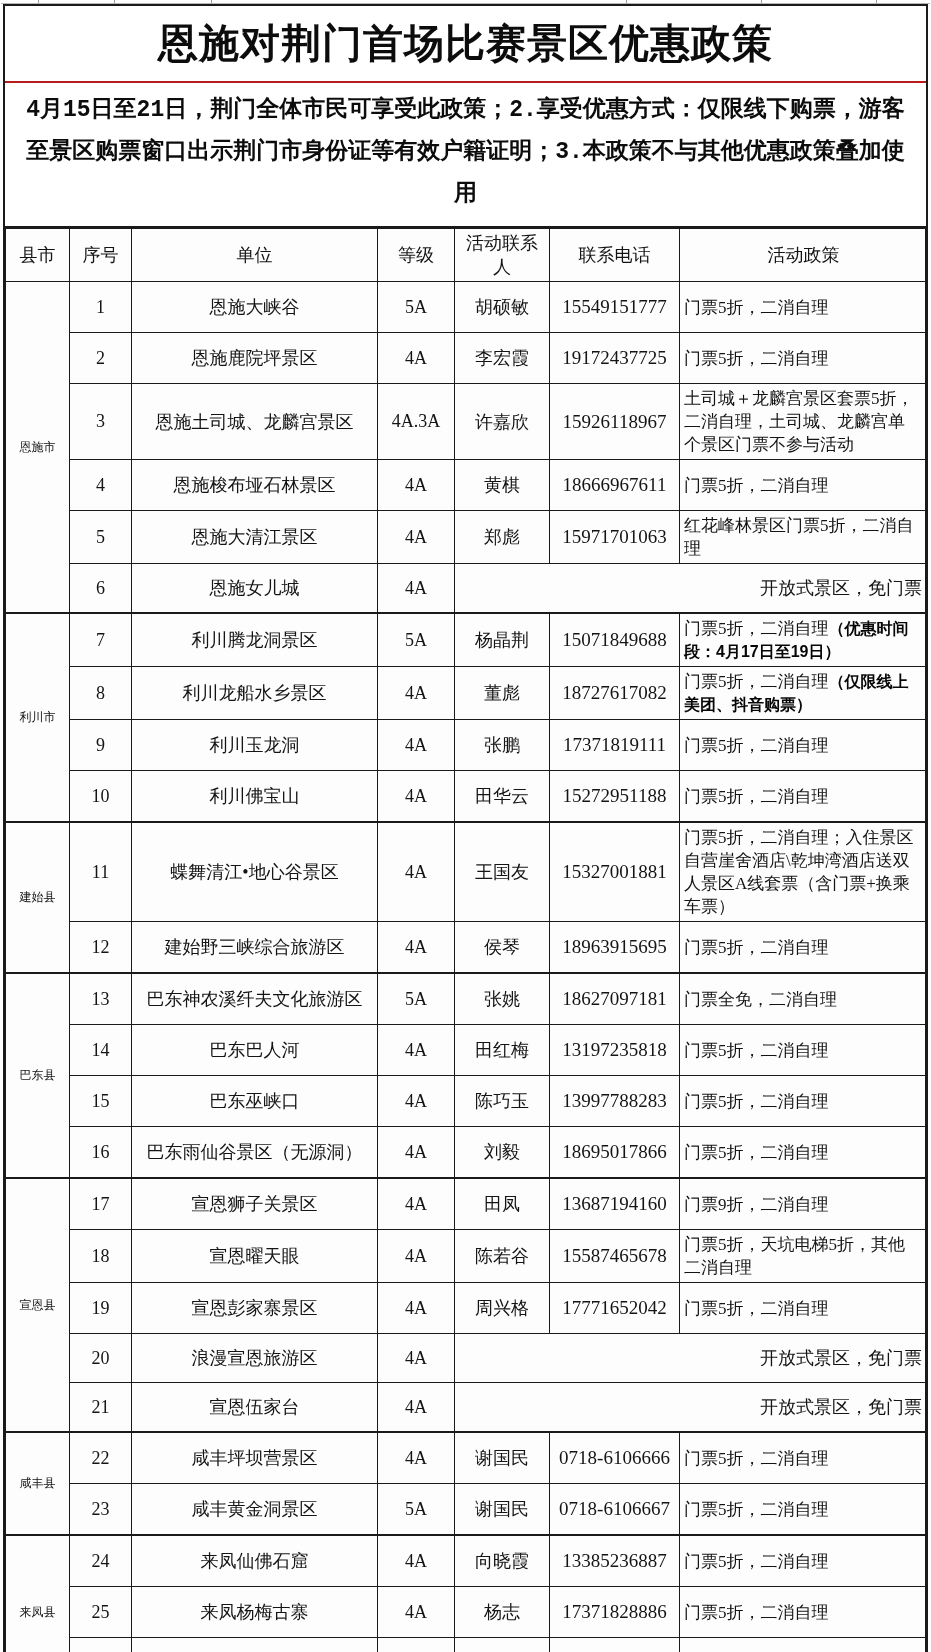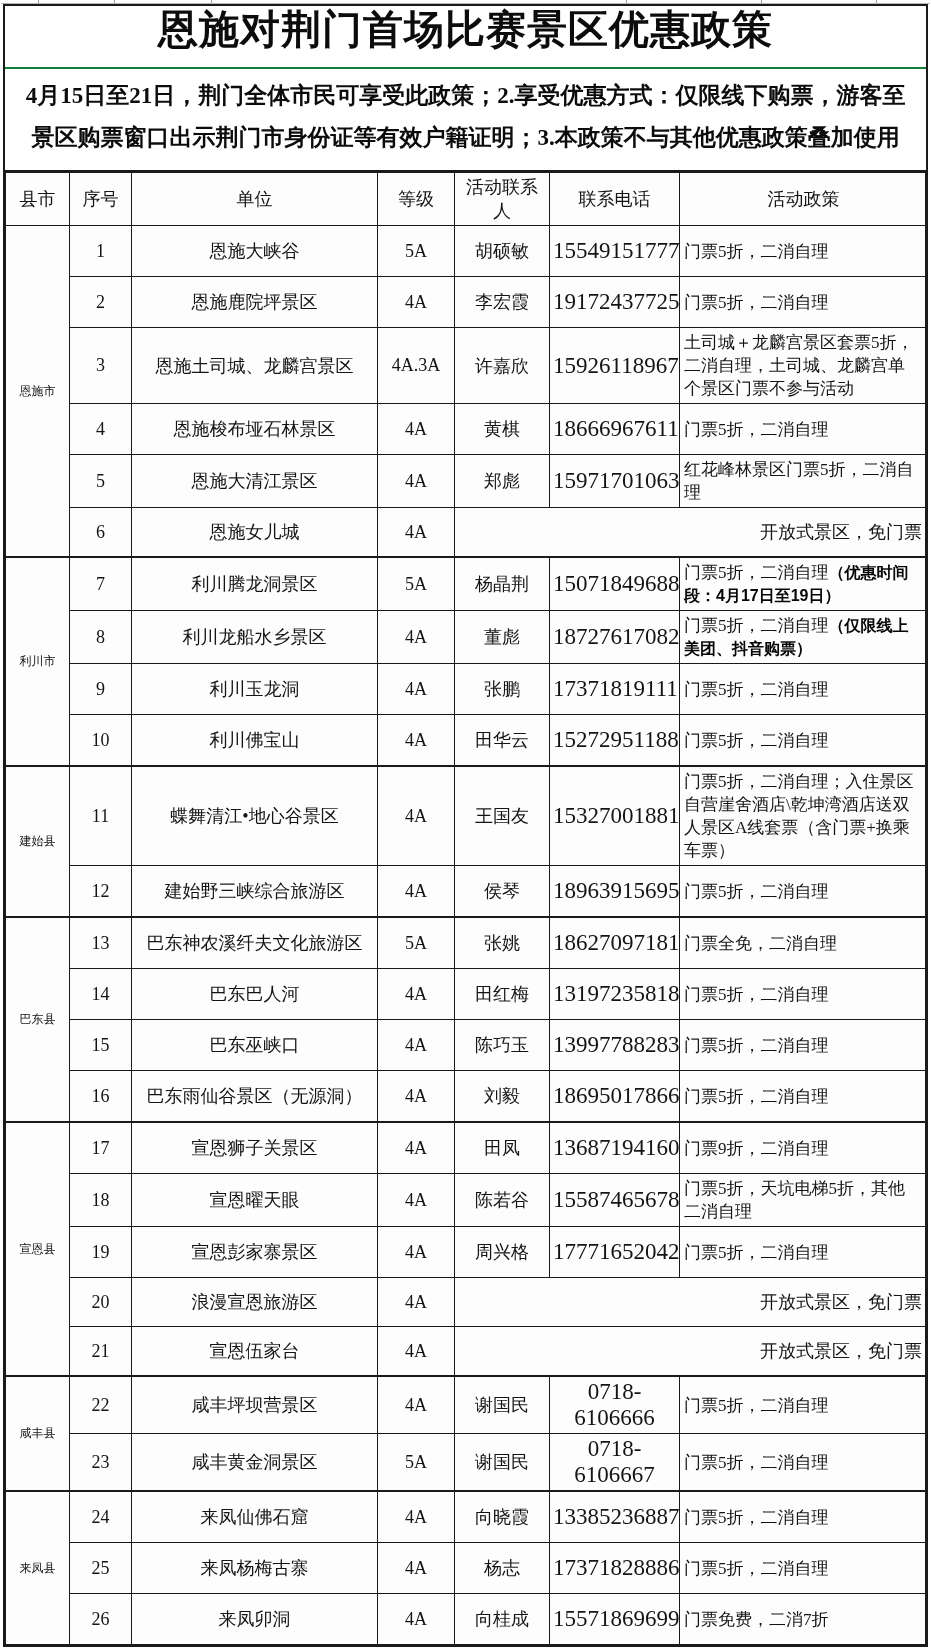--- a/index.html
+++ b/index.html
@@ -2,42 +2,42 @@
 <html><head>
 <meta charset="utf-8">
 <style>
   html,body{margin:0;padding:0;background:#ffffff;}
   body{width:931px;color:#111;font-family:"Liberation Serif","DejaVu Serif",serif;}
   .page{width:931px;min-height:1652px;background:#fefefe;}
   .crop-strip{height:3px;margin:0 1px;border-bottom:1px solid #b5b5b5;position:relative;overflow:hidden;}
   .crop-strip i{position:absolute;top:0;bottom:0;width:1px;background:#9a9a9a;display:block;}
   .doc{margin:0 3px;border:2px solid #1a1a1a;background:#fff;}
   .title-box{
-    border-bottom:2px solid #15803d;text-align:center;
+    border-bottom:2px solid #b91c1c;text-align:center;
     font-family:"Liberation Sans","DejaVu Sans",sans-serif;
     font-weight:700;font-size:40px;line-height:46px;
-    padding:0 0 15px;letter-spacing:1px;color:#0c0c0c;
+    padding:14px 0 15px;letter-spacing:1px;color:#0c0c0c;
   }
   .notes-box{
     border-bottom:2px solid #1a1a1a;
-    font-family:Liberation Serif, serif;
+    font-family:Liberation Mono, monospace;
     font-weight:600;font-size:23px;line-height:42px;
     text-align:center;padding:6px 12px 11px;color:#0c0c0c;
   }
   table.policy-table{width:100%;border-collapse:collapse;table-layout:fixed;}
   .policy-table th,.policy-table td{
     border:1px solid #1a1a1a;padding:2px 3px;overflow:hidden;
     color:#141414;background:#fdfdfd;
   }
   .policy-table th{font-weight:400;font-size:18px;height:36px;text-align:center;}
   .policy-table th.policy-h{text-align:center;padding-left:5px;}
   .policy-table td{font-size:18px;height:44px;text-align:center;vertical-align:middle;}
   td.city{font-size:12px;padding:0 2px;letter-spacing:0;}
   td.no,td.phone,td.grade{font-family:"Liberation Serif","DejaVu Serif",serif;}
-  td.phone{font-size:23px;}
+  td.phone{font-size:19px;}
   td.policy{text-align:left;font-size:17px;line-height:23px;padding:3px 4px;}
   td.merged{text-align:right;font-size:18px;}
   tr.group-start td{border-top:2px solid #1a1a1a;}
   .bold-policy{
     font-family:"Liberation Sans","DejaVu Sans",sans-serif;
     font-weight:700;font-size:16px;color:#060606;
   }
 </style>
 </head>
 <body>

